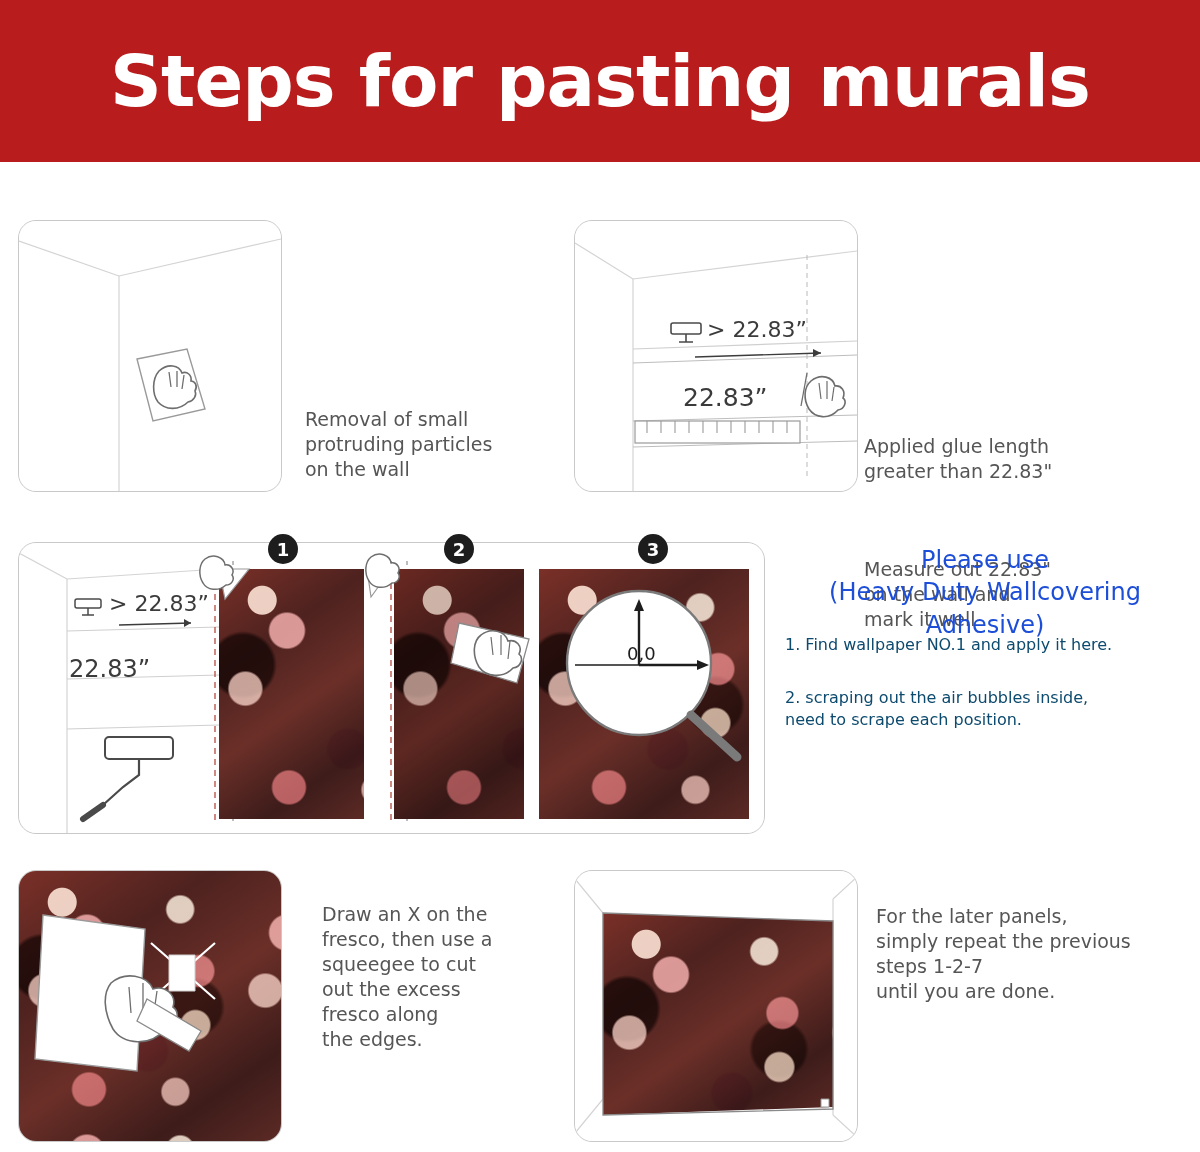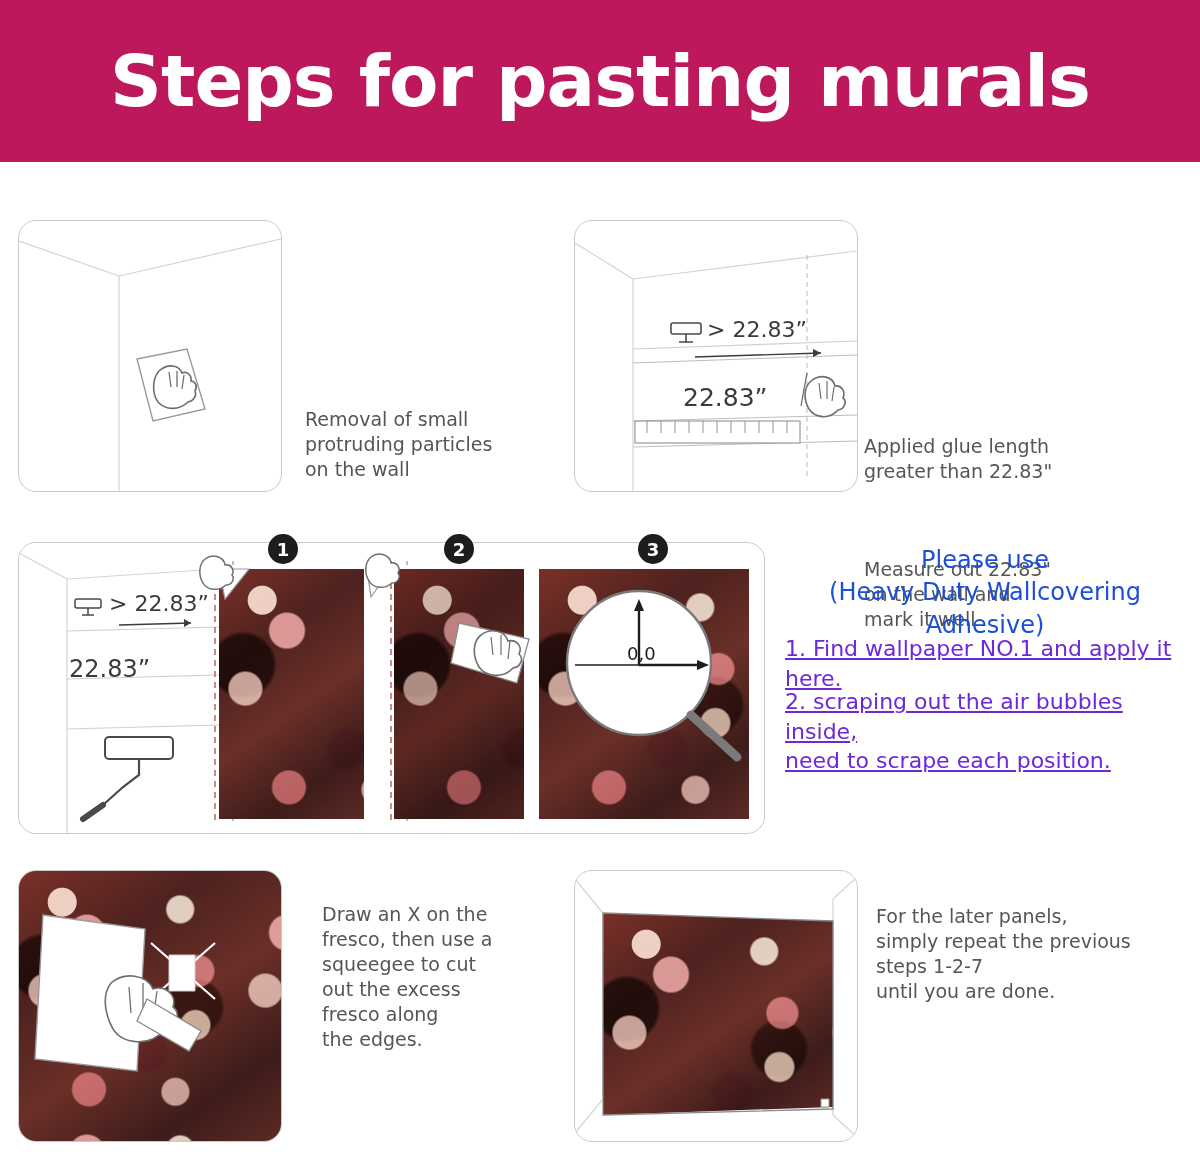--- a/index.html
+++ b/index.html
@@ -6,21 +6,21 @@
   body{
     width:1200px;height:1152px;
     background:#ffffff;
     font-family:"DejaVu Sans", sans-serif;
     color:#4a4a4a;
     overflow:hidden;
     position:relative;
   }
   .header{
     width:1200px;height:162px;
-    background:#be185d;
+    background:#b91c1c;
     display:flex;align-items:center;justify-content:center;
   }
   .header h1{
     margin:0;
     color:#ffffff;
     font-size:72px;
     font-weight:700;
     letter-spacing:-1px;
     font-family:"DejaVu Sans", sans-serif;
   }
@@ -71,21 +71,21 @@
     background:#1d1d1d;color:#fff;
     font-size:18px;font-weight:700;
     display:flex;align-items:center;justify-content:center;
     font-family:"DejaVu Sans", sans-serif;
     z-index:6;
   }
   .instr-title{
     position:absolute;font-size:24px;color:#1d4ed8;text-align:center;line-height:1.35;white-space:pre-line;
   }
   .instr-item{
-    position:absolute;font-size:22px;color:#6d28d9;line-height:1.35;white-space:pre-line;text-decoration:underline;
+    position:absolute;font-size:16px;color:#0c4a6e;line-height:1.35;white-space:pre-line;
   }
   .dim-label{position:absolute;font-size:22px;color:#3b3b3b;font-family:"DejaVu Sans", sans-serif;}
 </style>
 </head>
 <body>
 
 <div class="header">
   <h1>Steps for pasting murals</h1>
 </div>
 

